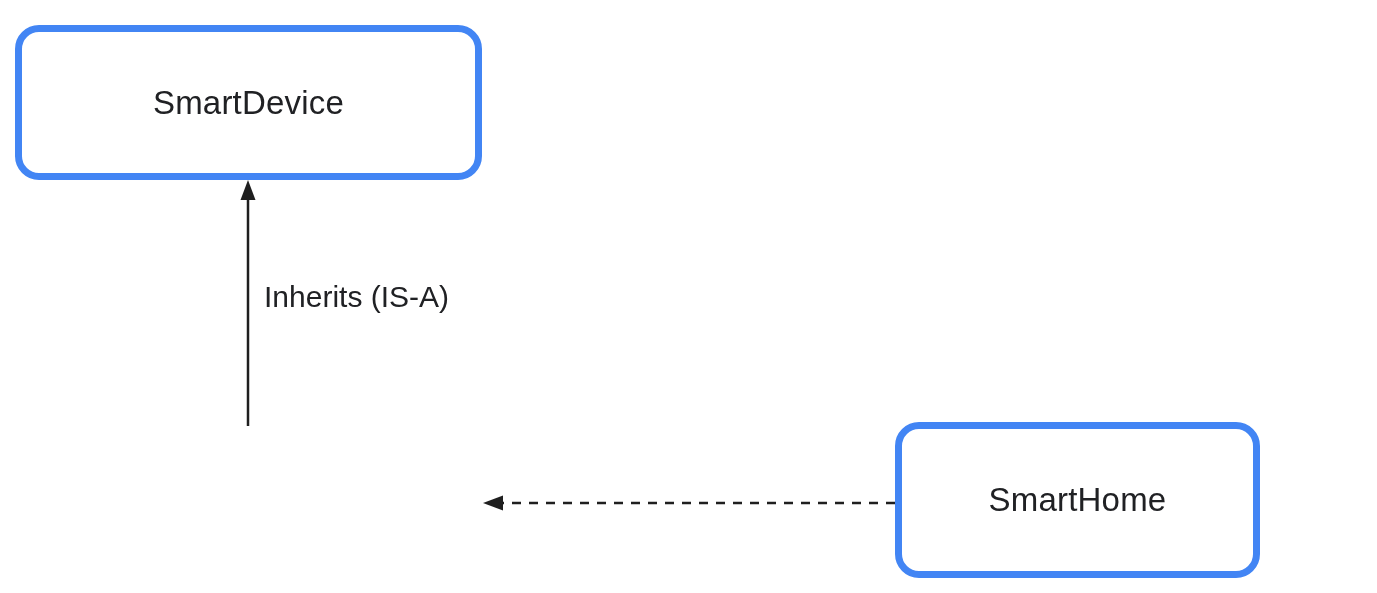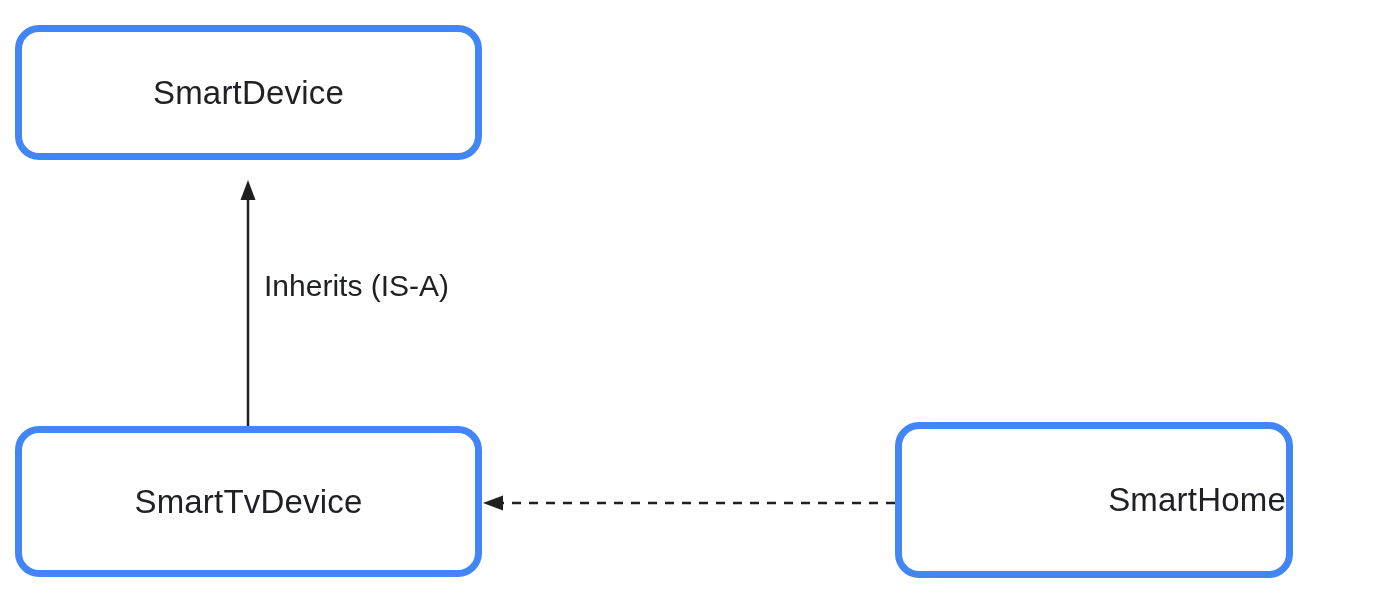--- a/index.html
+++ b/index.html
@@ -24,59 +24,56 @@
     display: flex;
     align-items: center;
     justify-content: center;
   }
   .node-label {
     font-size: 33px;
     font-weight: 500;
     color: #202124;
     letter-spacing: 0.2px;
   }
-  #node-smart-device   { left: 15px;  top: 25px;  width: 467px; height: 135px; }
+  #node-smart-device   { left: 15px;  top: 25px;  width: 467px; height: 155px; }
   #node-smart-tv-device{ left: 15px;  top: 426px; width: 467px; height: 151px; }
-  #node-smart-home     { left: 895px; top: 422px; width: 398px; height: 156px; justify-content: flex-end; }
+  #node-smart-home     { left: 895px; top: 422px; width: 365px; height: 156px; }
 
   .edges-svg {
     position: absolute;
     left: 0;
     top: 0;
     width: 1377px;
     height: 593px;
     pointer-events: none;
   }
   .edge-label {
     position: absolute;
     font-size: 30px;
     color: #202124;
     white-space: nowrap;
   }
   #label-inherits {
     left: 264px;
-    top: 269px;
+    top: 280px;
   }
   #label-contains {
     left: 537px;
     top: 455px;
   }
 </style>
 </head>
 <body>
 
 <div class="canvas">
 
   <div class="node" id="node-smart-device">
     <span class="node-label">SmartDevice</span>
   </div>
 
-  <div class="node" id="node-smart-tv-device">
-    <span class="node-label">SmartTvDevice</span>
-  </div>
 
   <div class="node" id="node-smart-home">
     <span class="node-label">SmartHome</span>
   </div>
 
   <svg class="edges-svg" viewBox="0 0 1377 593">
 
     <g>
       <line x1="248" y1="426" x2="248" y2="197" stroke="#1f1f1f" stroke-width="2.5"></line>
       <polygon points="248,180 240.5,200 255.5,200" fill="#1f1f1f"></polygon>

